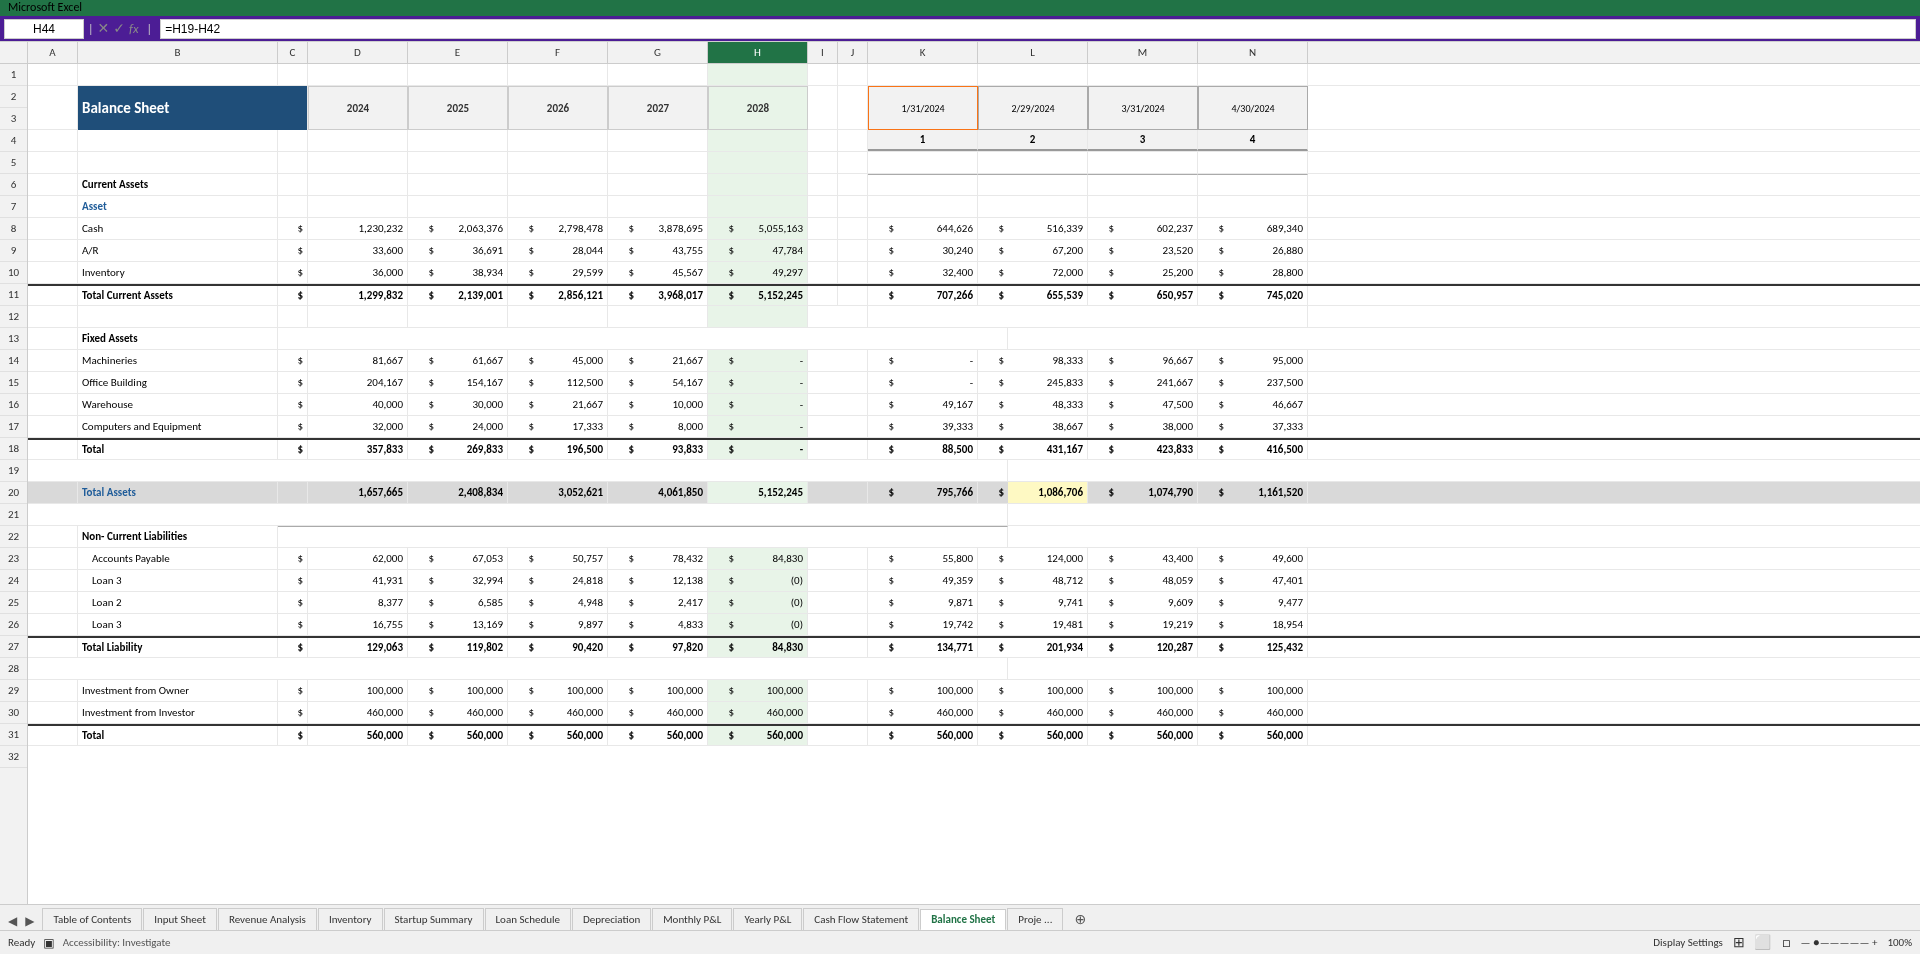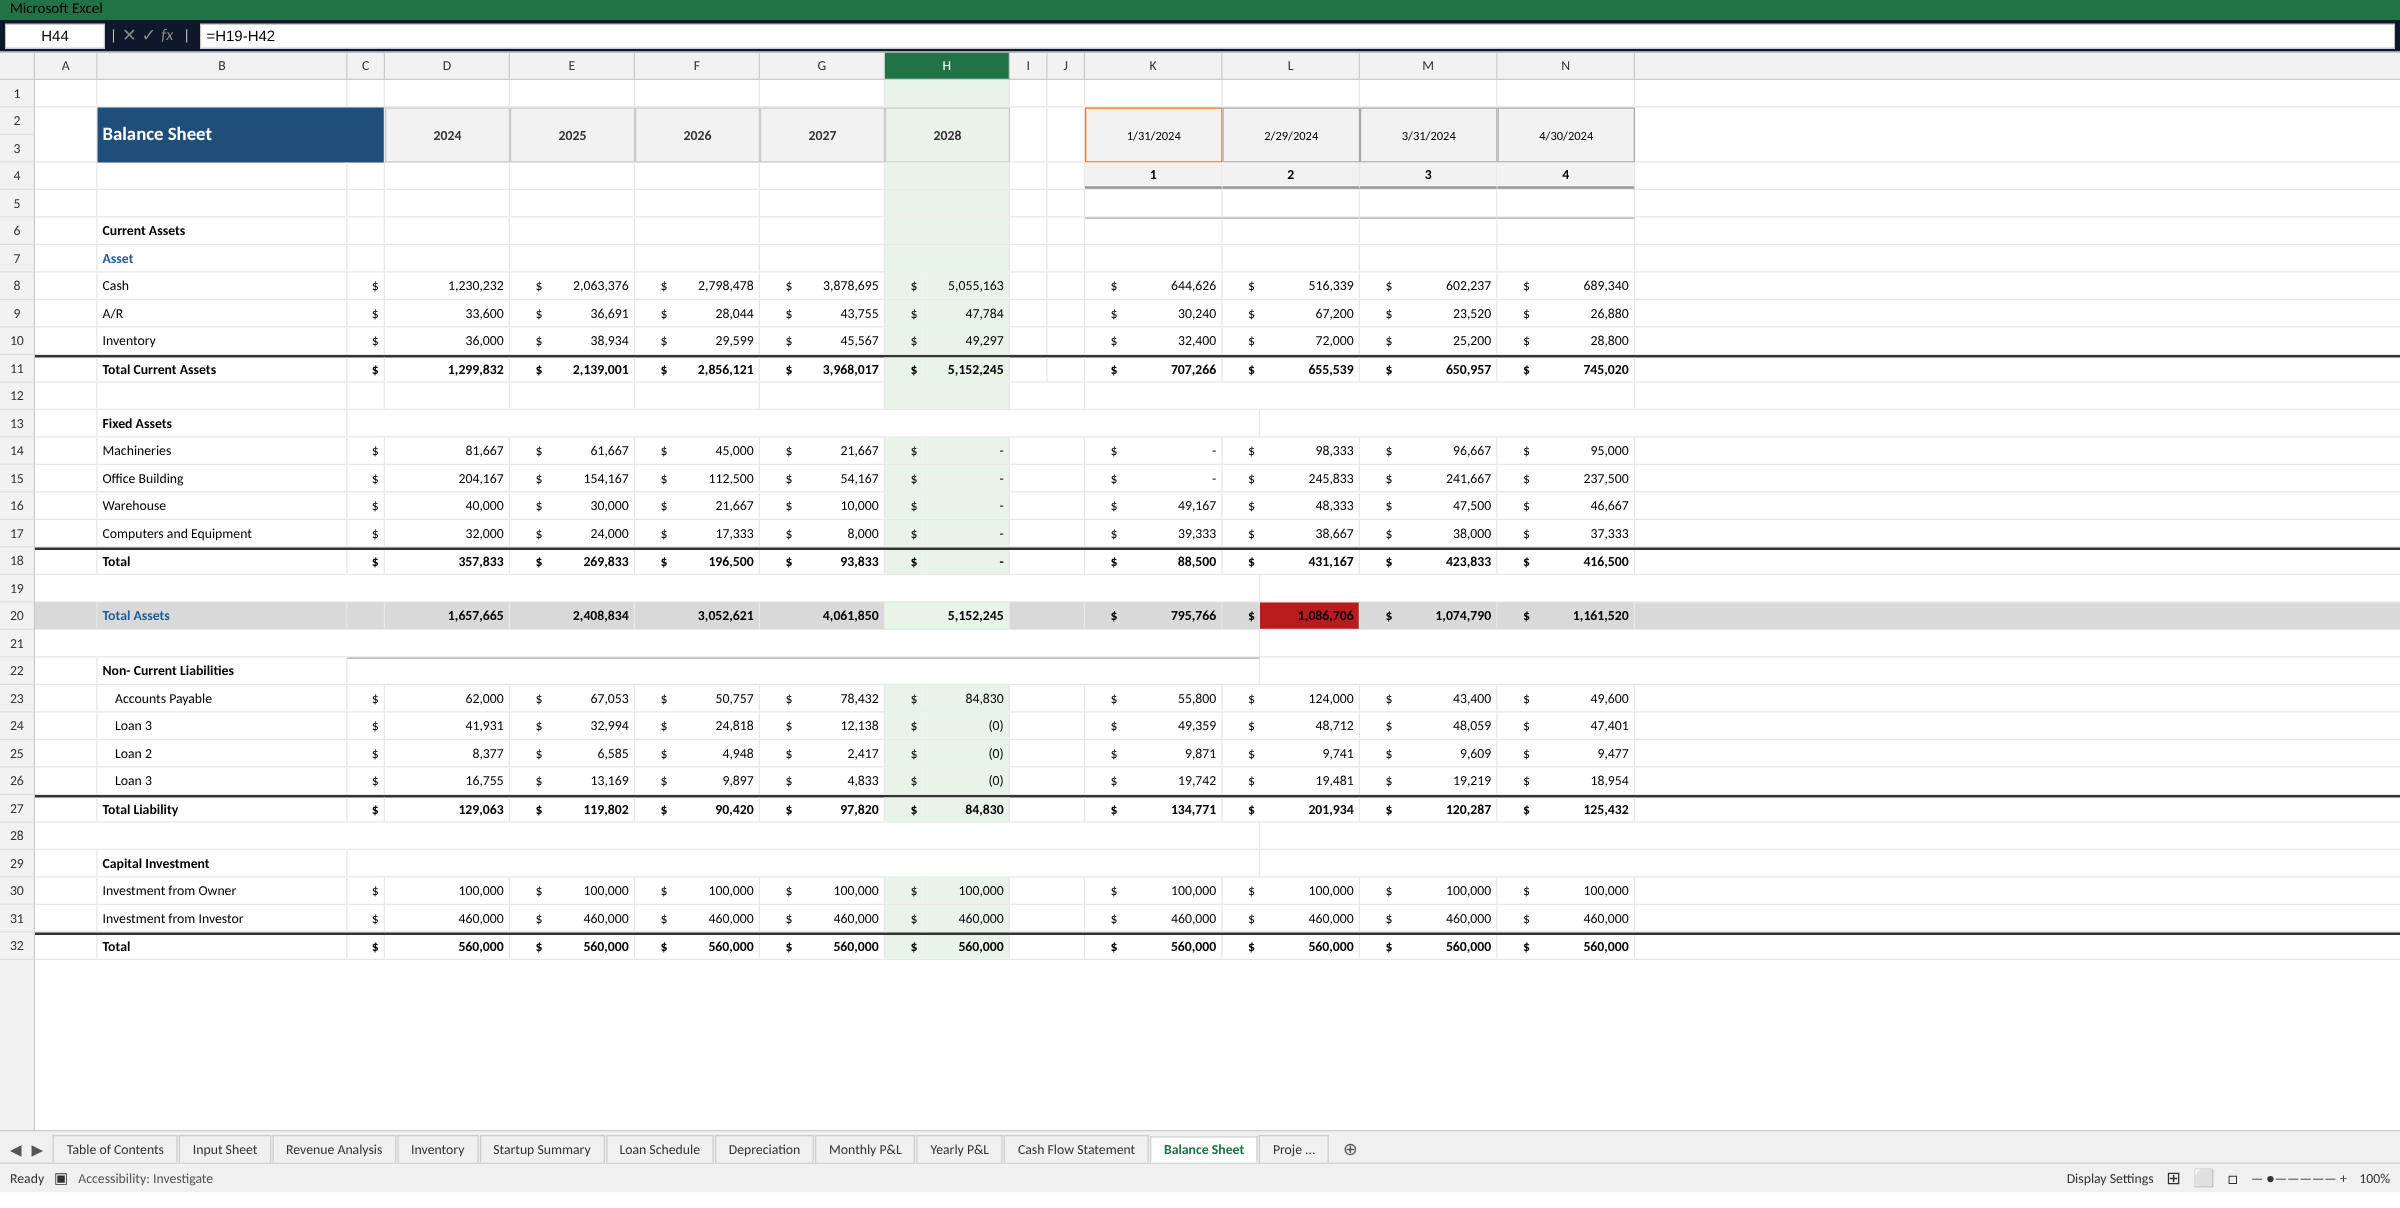--- a/index.html
+++ b/index.html
@@ -2,21 +2,21 @@
 <html><head>
   <meta charset="utf-8">
   <style>
     * { box-sizing: border-box; margin: 0; padding: 0; }
     body { font-family: Calibri, Arial, sans-serif; font-size: 12px; background: #fff; overflow: hidden; }
 
     
     .top-bar { height: 16px; background: #217346; display: flex; align-items: flex-start; padding: 0 8px; }
 
     
-    .formula-bar { height: 26px; background: #0f172a; border-bottom: 1px solid #d0d0d0; display: flex; align-items: center; padding: 0 4px; gap: 4px; }
+    .formula-bar { height: 26px; background: #4c1d95; border-bottom: 1px solid #d0d0d0; display: flex; align-items: center; padding: 0 4px; gap: 4px; }
     .cell-ref { width: 80px; border: 1px solid #ccc; height: 20px; font-size: 12px; padding: 0 4px; text-align: center; }
     .formula-icons { display: flex; gap: 4px; align-items: center; color: #666; font-size: 14px; }
     .formula-input { flex: 1; border: 1px solid #ccc; height: 20px; font-size: 12px; padding: 0 4px; }
 
     
     .col-headers { display: flex; background: #f2f2f2; border-bottom: 1px solid #ccc; height: 22px; }
     .col-header { border-right: 1px solid #ccc; display: flex; align-items: center; justify-content: center; font-size: 11px; color: #333; flex-shrink: 0; }
     .col-header.active { background: #217346; color: white; }
     .row-headers { display: flex; flex-direction: column; background: #f2f2f2; border-right: 1px solid #ccc; flex-shrink: 0; width: 28px; }
     .row-header { height: 22px; border-bottom: 1px solid #e0e0e0; display: flex; align-items: center; justify-content: center; font-size: 11px; color: #333; flex-shrink: 0; }
@@ -473,21 +473,21 @@
         <div class="cell total-assets-row" style="width:30px;"></div>
         <div class="cell right total-assets-row bold" style="width:100px;">1,657,665</div>
         <div class="cell right total-assets-row bold" style="width:100px;">2,408,834</div>
         <div class="cell right total-assets-row bold" style="width:100px;">3,052,621</div>
         <div class="cell right total-assets-row bold" style="width:100px;">4,061,850</div>
         <div class="cell right total-assets-row bold active-col" style="width:100px;">5,152,245</div>
         <div class="cell total-assets-row" style="width:60px;"></div>
         <div class="cell right bold" style="width:30px; border-right:none; background:#d9d9d9;">$</div>
         <div class="cell right bold" style="width:80px; border-left:none; background:#d9d9d9;">795,766</div>
         <div class="cell right bold" style="width:30px; border-right:none; background:#d9d9d9;">$</div>
-        <div class="cell right bold" style="width:80px; border-left:none; background:#b91c1c;">1,086,706</div>
+        <div class="cell right bold" style="width:80px; border-left:none; background:#fef9c3;">1,086,706</div>
         <div class="cell right bold" style="width:30px; border-right:none; background:#d9d9d9;">$</div>
         <div class="cell right bold" style="width:80px; border-left:none; background:#d9d9d9;">1,074,790</div>
         <div class="cell right bold" style="width:30px; border-right:none; background:#d9d9d9;">$</div>
         <div class="cell right bold" style="width:80px; border-left:none; background:#d9d9d9;">1,161,520</div>
       </div>
 
       <div class="grid-row">
         <div class="cell" style="width:980px;"></div>
       </div>
 
@@ -615,25 +615,20 @@
         <div class="cell right bold" style="width:30px; border-right:none;">$</div>
         <div class="cell right bold" style="width:80px; border-left:none;">120,287</div>
         <div class="cell right bold" style="width:30px; border-right:none;">$</div>
         <div class="cell right bold" style="width:80px; border-left:none;">125,432</div>
       </div>
 
       <div class="grid-row">
         <div class="cell" style="width:980px;"></div>
       </div>
 
-      <div class="grid-row">
-        <div class="cell" style="width:50px;"></div>
-        <div class="cell bold" style="width:200px;">Capital Investment</div>
-        <div class="cell" style="width:730px;"></div>
-      </div>
 
       <div class="grid-row">
         <div class="cell" style="width:50px;"></div>
         <div class="cell" style="width:200px;">Investment from Owner</div>
         <div class="cell right" style="width:30px;">$</div>
         <div class="cell right" style="width:100px;">100,000</div>
         <div class="cell right" style="width:30px; border-right:none;">$</div>
         <div class="cell right" style="width:70px; border-left:none;">100,000</div>
         <div class="cell right" style="width:30px; border-right:none;">$</div>
         <div class="cell right" style="width:70px; border-left:none;">100,000</div>

